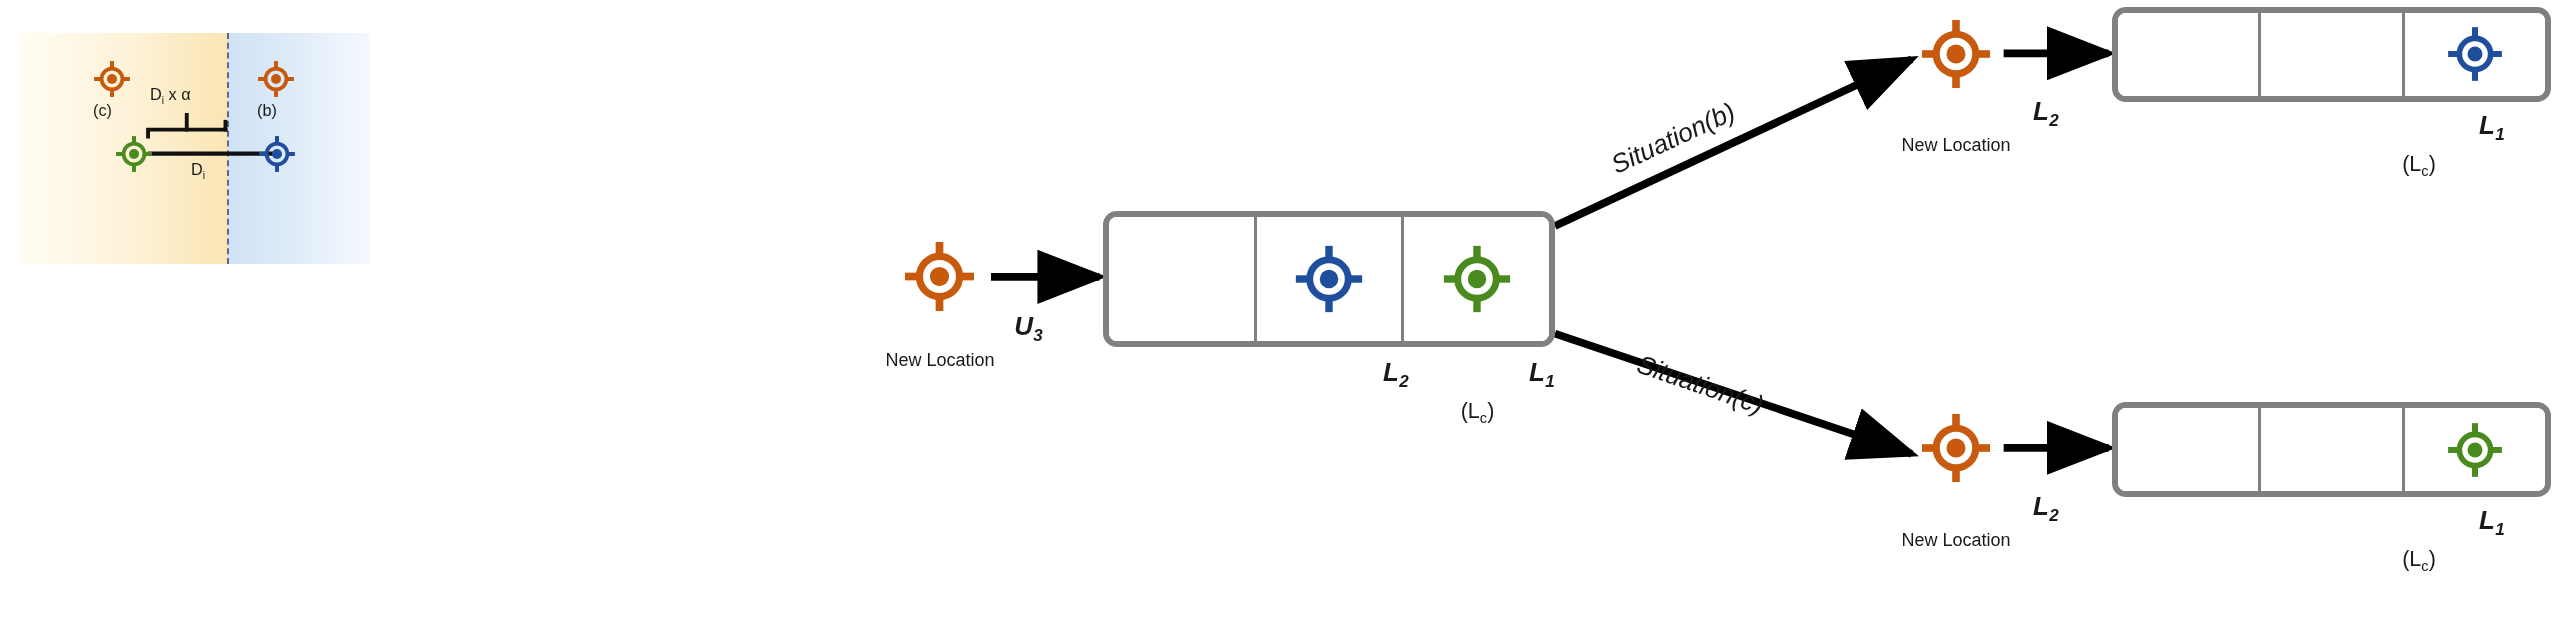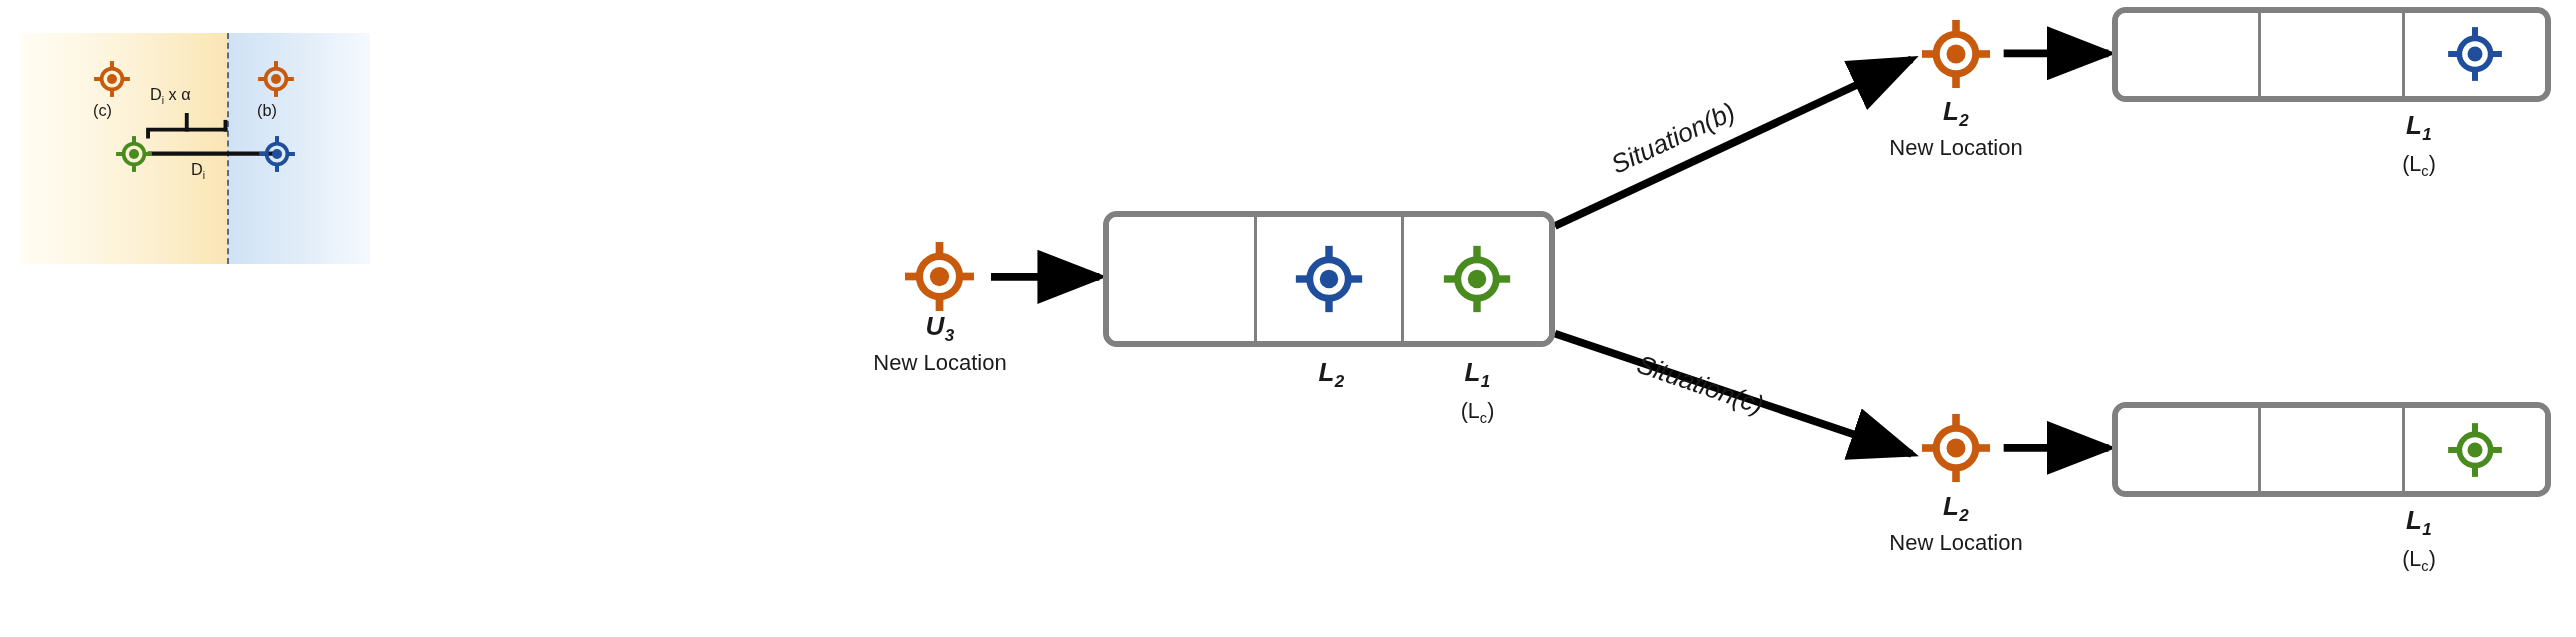--- a/index.html
+++ b/index.html
@@ -58,24 +58,25 @@
   .cell:last-child{border-right:none;}
 
   
   .cap{
     text-align:center;white-space:nowrap;
     line-height:1.18;
   }
   .cap .sym{
     font-weight:bold;font-style:italic;font-size:26px;letter-spacing:0.3px;
     display:block;
+    text-align:right;
   }
   .cap .sym sub{font-size:17px;font-style:italic;font-weight:bold;}
   .cap .sub{
-    font-weight:normal;font-style:normal;font-size:22px;display:block;margin-top:3.4px;
+    font-weight:normal;font-style:normal;font-size:18px;display:block;margin-top:3.4px;
   }
   .cap .paren{font-size:21.5px;display:block;margin-top:7px;}
   .cap .paren sub{font-size:14.6px;}
 
   
   #arrows{left:0;top:0;width:2576px;height:637px;pointer-events:none;}
   .sitlabel{
     font-style:italic;font-size:26px;white-space:nowrap;
     transform-origin:left center;
   }

